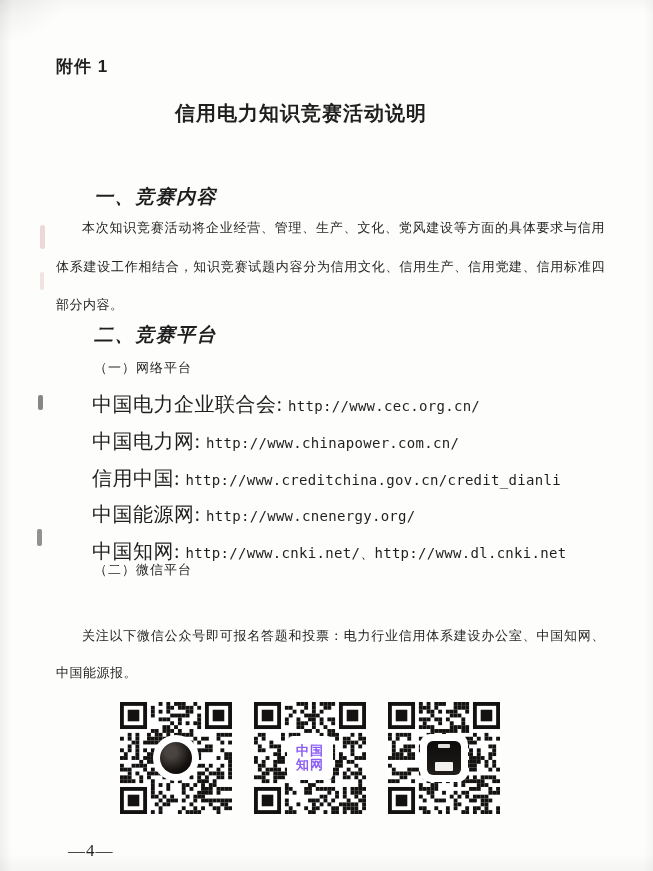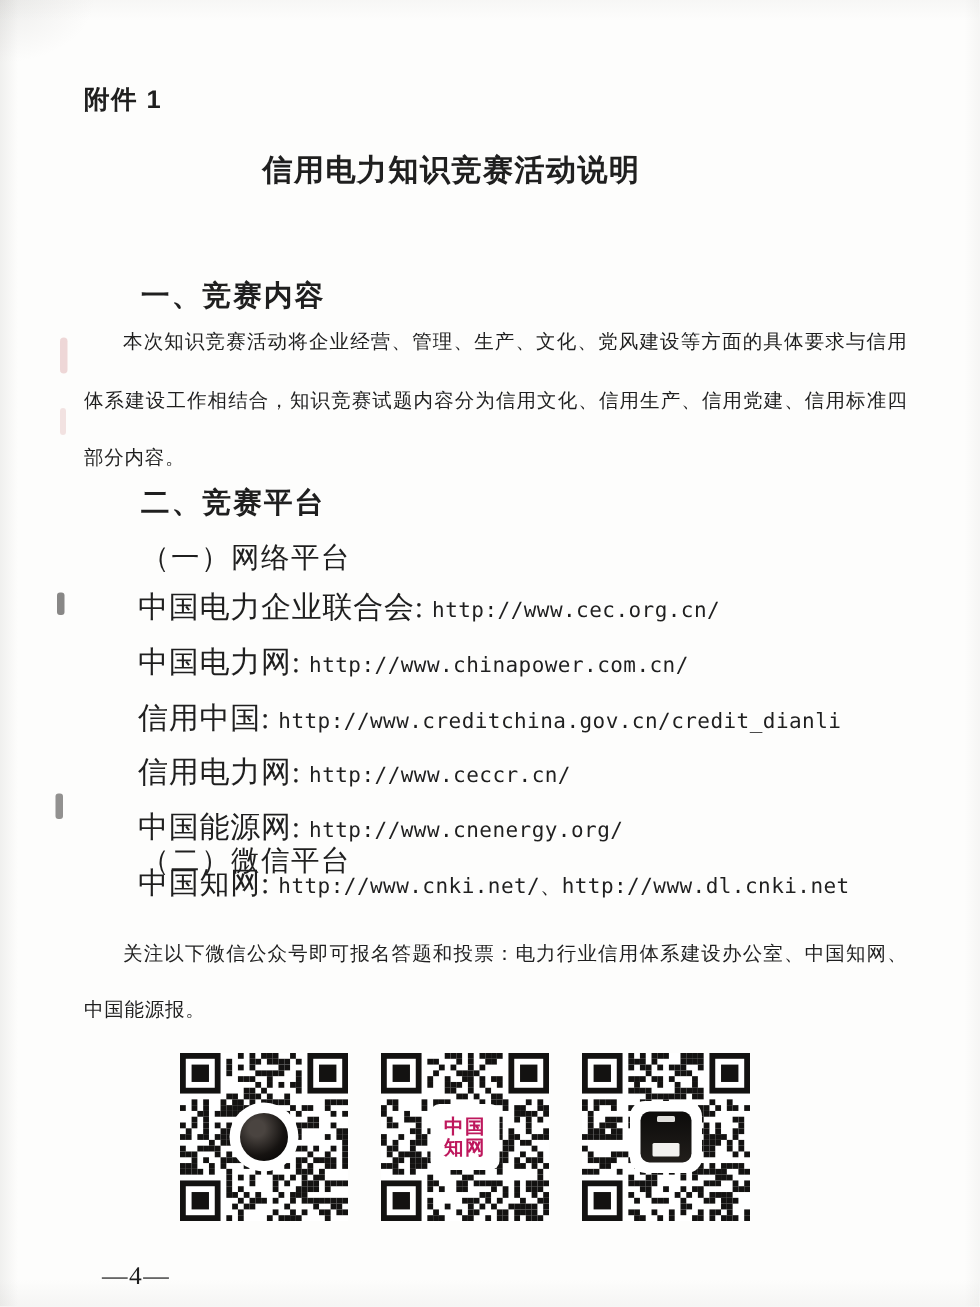--- a/index.html
+++ b/index.html
@@ -19,46 +19,46 @@
       linear-gradient(to right, rgba(125,122,118,.10), rgba(125,122,118,0) 12px),
       linear-gradient(to left, rgba(150,148,144,.07), rgba(150,148,144,0) 10px),
       linear-gradient(to bottom, rgba(150,148,144,.06), rgba(150,148,144,0) 14px),
       linear-gradient(to top, rgba(150,148,144,.08), rgba(150,148,144,0) 18px),
       radial-gradient(90px 60px at 0 0, rgba(140,138,134,.14), rgba(140,138,134,0) 70%);
   }
   .abs{position:absolute;}
   .sans{font-family:"Liberation Sans","DejaVu Sans",sans-serif;}
   .attachment{left:56px;top:55px;font-size:17px;font-weight:700;letter-spacing:1px;}
   .title{left:56px;top:100px;width:490px;text-align:center;font-size:20px;font-weight:700;letter-spacing:1px;margin:0;}
-  .h2{left:94px;font-size:19px;font-weight:700;letter-spacing:1.5px;}
+  .h2{left:94px;font-size:19px;font-weight:700;letter-spacing:1.5px;font-style:italic;}
   .s1h{top:184px;}
   .s2h{top:322px;}
   .para{left:56px;width:549px;font-size:13px;line-height:38.5px;letter-spacing:.5px;
         text-align:justify;text-indent:2em;margin:0;}
   .s1p{top:209px;}
-  .sub{left:94px;font-size:19px;letter-spacing:1px;}
+  .sub{left:94px;font-size:13px;letter-spacing:1px;}
   .sub1{top:359px;}
   .sub2{top:561px;}
   .links{left:92px;top:391px;right:30px;}
   .link-line{height:36.8px;white-space:nowrap;}
   .link-label{font-size:20px;letter-spacing:.5px;}
   .url{font-family:"DejaVu Sans Mono","Liberation Mono",monospace;font-size:14px;letter-spacing:.3px;text-align:center;}
   .wp{top:617px;line-height:37px;}
   .qr-row{left:120px;top:702px;display:flex;gap:22px;}
   .qr{position:relative;width:112px;height:112px;background:#fff;}
   .qr-canvas{position:absolute;inset:0;}
   .qr-canvas svg{display:block;}
   .qr-center{position:absolute;inset:0;display:flex;align-items:center;justify-content:center;}
   .pad{background:#fff;display:flex;align-items:center;justify-content:center;box-shadow:0 0 0 2px #fff;}
   .circle-pad{width:42px;height:42px;border-radius:50%;}
   .circle-logo{width:32px;height:32px;border-radius:50%;
     background:radial-gradient(circle at 35% 32%, #4a4440 0 18%, #161311 60%, #000 100%);}
   .text-pad{width:42px;height:40px;border-radius:4px;}
   .qr-center-text{width:30px;font-size:13px;line-height:14px;font-weight:700;
-    font-family:"Liberation Sans","DejaVu Sans",sans-serif;color:#be185d;
+    font-family:"Liberation Sans","DejaVu Sans",sans-serif;color:#8b5cf6;
     letter-spacing:1px;word-break:break-all;text-align:center;}
   .square-pad{width:44px;height:44px;border-radius:8px;}
   .square-logo{position:relative;width:34px;height:34px;border-radius:6px;
     background:linear-gradient(#0c0b0a,#211e1b);}
   .square-logo::after{content:"";position:absolute;left:8px;bottom:4px;width:18px;height:9px;
     background:#f2f1ef;border-radius:1px;}
   .square-logo::before{content:"";position:absolute;left:11px;top:3px;width:12px;height:4px;
     background:#dfdedb;border-radius:1px;}
   .pagenum{left:68px;top:841px;font-size:17px;letter-spacing:1px;}
   .artifact{pointer-events:none;}
@@ -91,23 +91,20 @@
 
   <div class="abs links">
     <div class="link-line">
       <span class="link-label">中国电力企业联合会: </span><span class="url">http://www.cec.org.cn/</span>
     </div>
     <div class="link-line">
       <span class="link-label">中国电力网: </span><span class="url">http://www.chinapower.com.cn/</span>
     </div>
     <div class="link-line">
       <span class="link-label">信用中国: </span><span class="url">http://www.creditchina.gov.cn/credit_dianli</span>
-    </div>
-    <div class="link-line">
-      <span class="link-label">信用电力网: </span><span class="url">http://www.ceccr.cn/</span>
     </div>
     <div class="link-line">
       <span class="link-label">中国能源网: </span><span class="url">http://www.cnenergy.org/</span>
     </div>
     <div class="link-line">
       <span class="link-label">中国知网: </span><span class="url">http://www.cnki.net/、http://www.dl.cnki.net</span>
     </div>
   </div>
 
   <div class="abs sub sub2">（二）微信平台</div>

